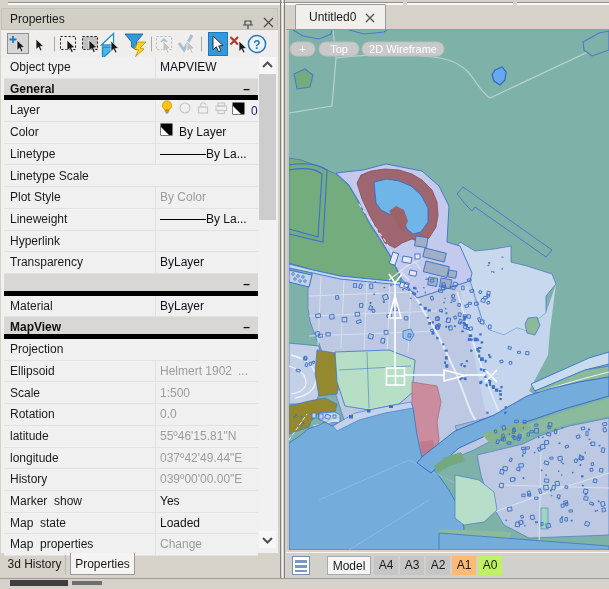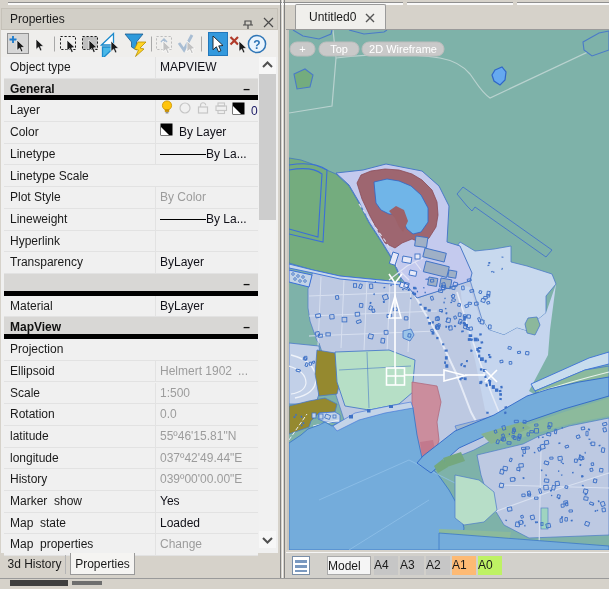--- a/index.html
+++ b/index.html
@@ -16,21 +16,21 @@
 .hdr { position:absolute; left:4px; width:254px; background:#D8D7D5; border-bottom:5px solid #000000;
   font-size:12px; font-weight:bold; color:#111; }
 .hdr .hl { position:absolute; left:6px; line-height:21px; }
 .hdr .minus { position:absolute; right:8px; line-height:21px; font-weight:bold; }
 #vscroll { position:absolute; left:259px; top:57px; width:17px; height:491px; background:#F1F1F1; }
 .btab { position:absolute; font-size:12px; color:#1a1a1a; text-align:center; }
 #dtab { position:absolute; left:295px; top:4px; width:91px; height:26px; background:#F0EFEC;
   border:1px solid #9A9A9A; border-bottom:none; border-radius:2px 2px 0 0; font-size:12px; color:#1a1a1a; }
 #map { position:absolute; left:289px; top:30px; width:320px; height:520px; background:#7EB2A9; overflow:hidden; }
 #mapbar { position:absolute; left:286px; top:552px; width:323px; height:26px; background:#D2D0CB; border-top:1px solid #F5F5F5; }
-.sheetbtn { position:absolute; top:3px; height:19px; font-size:12px; color:#1a1a1a; line-height:19px; }
+.sheetbtn { position:absolute; top:3px; height:19px; font-size:12px; color:#1a1a1a; text-align:center; line-height:19px; }
 </style></head>
 <body>
   <div class="abs" style="left:8px;top:2px;width:601px;height:1px;background:#8F8F8F"></div>
   <div class="abs" style="left:8px;top:3px;width:601px;height:2px;background:#FAFAFA"></div>
   <div class="abs" style="left:403px;top:2px;width:4px;height:3px;background:#D6D2CA"></div>
   <div class="abs" style="left:513px;top:2px;width:4px;height:3px;background:#D6D2CA"></div>
 
   <div id="ptitle">Properties
     <svg width="44" height="18" style="position:absolute;left:234px;top:2px">
       <g stroke="#4a4a4a" stroke-width="1.2" fill="none">

